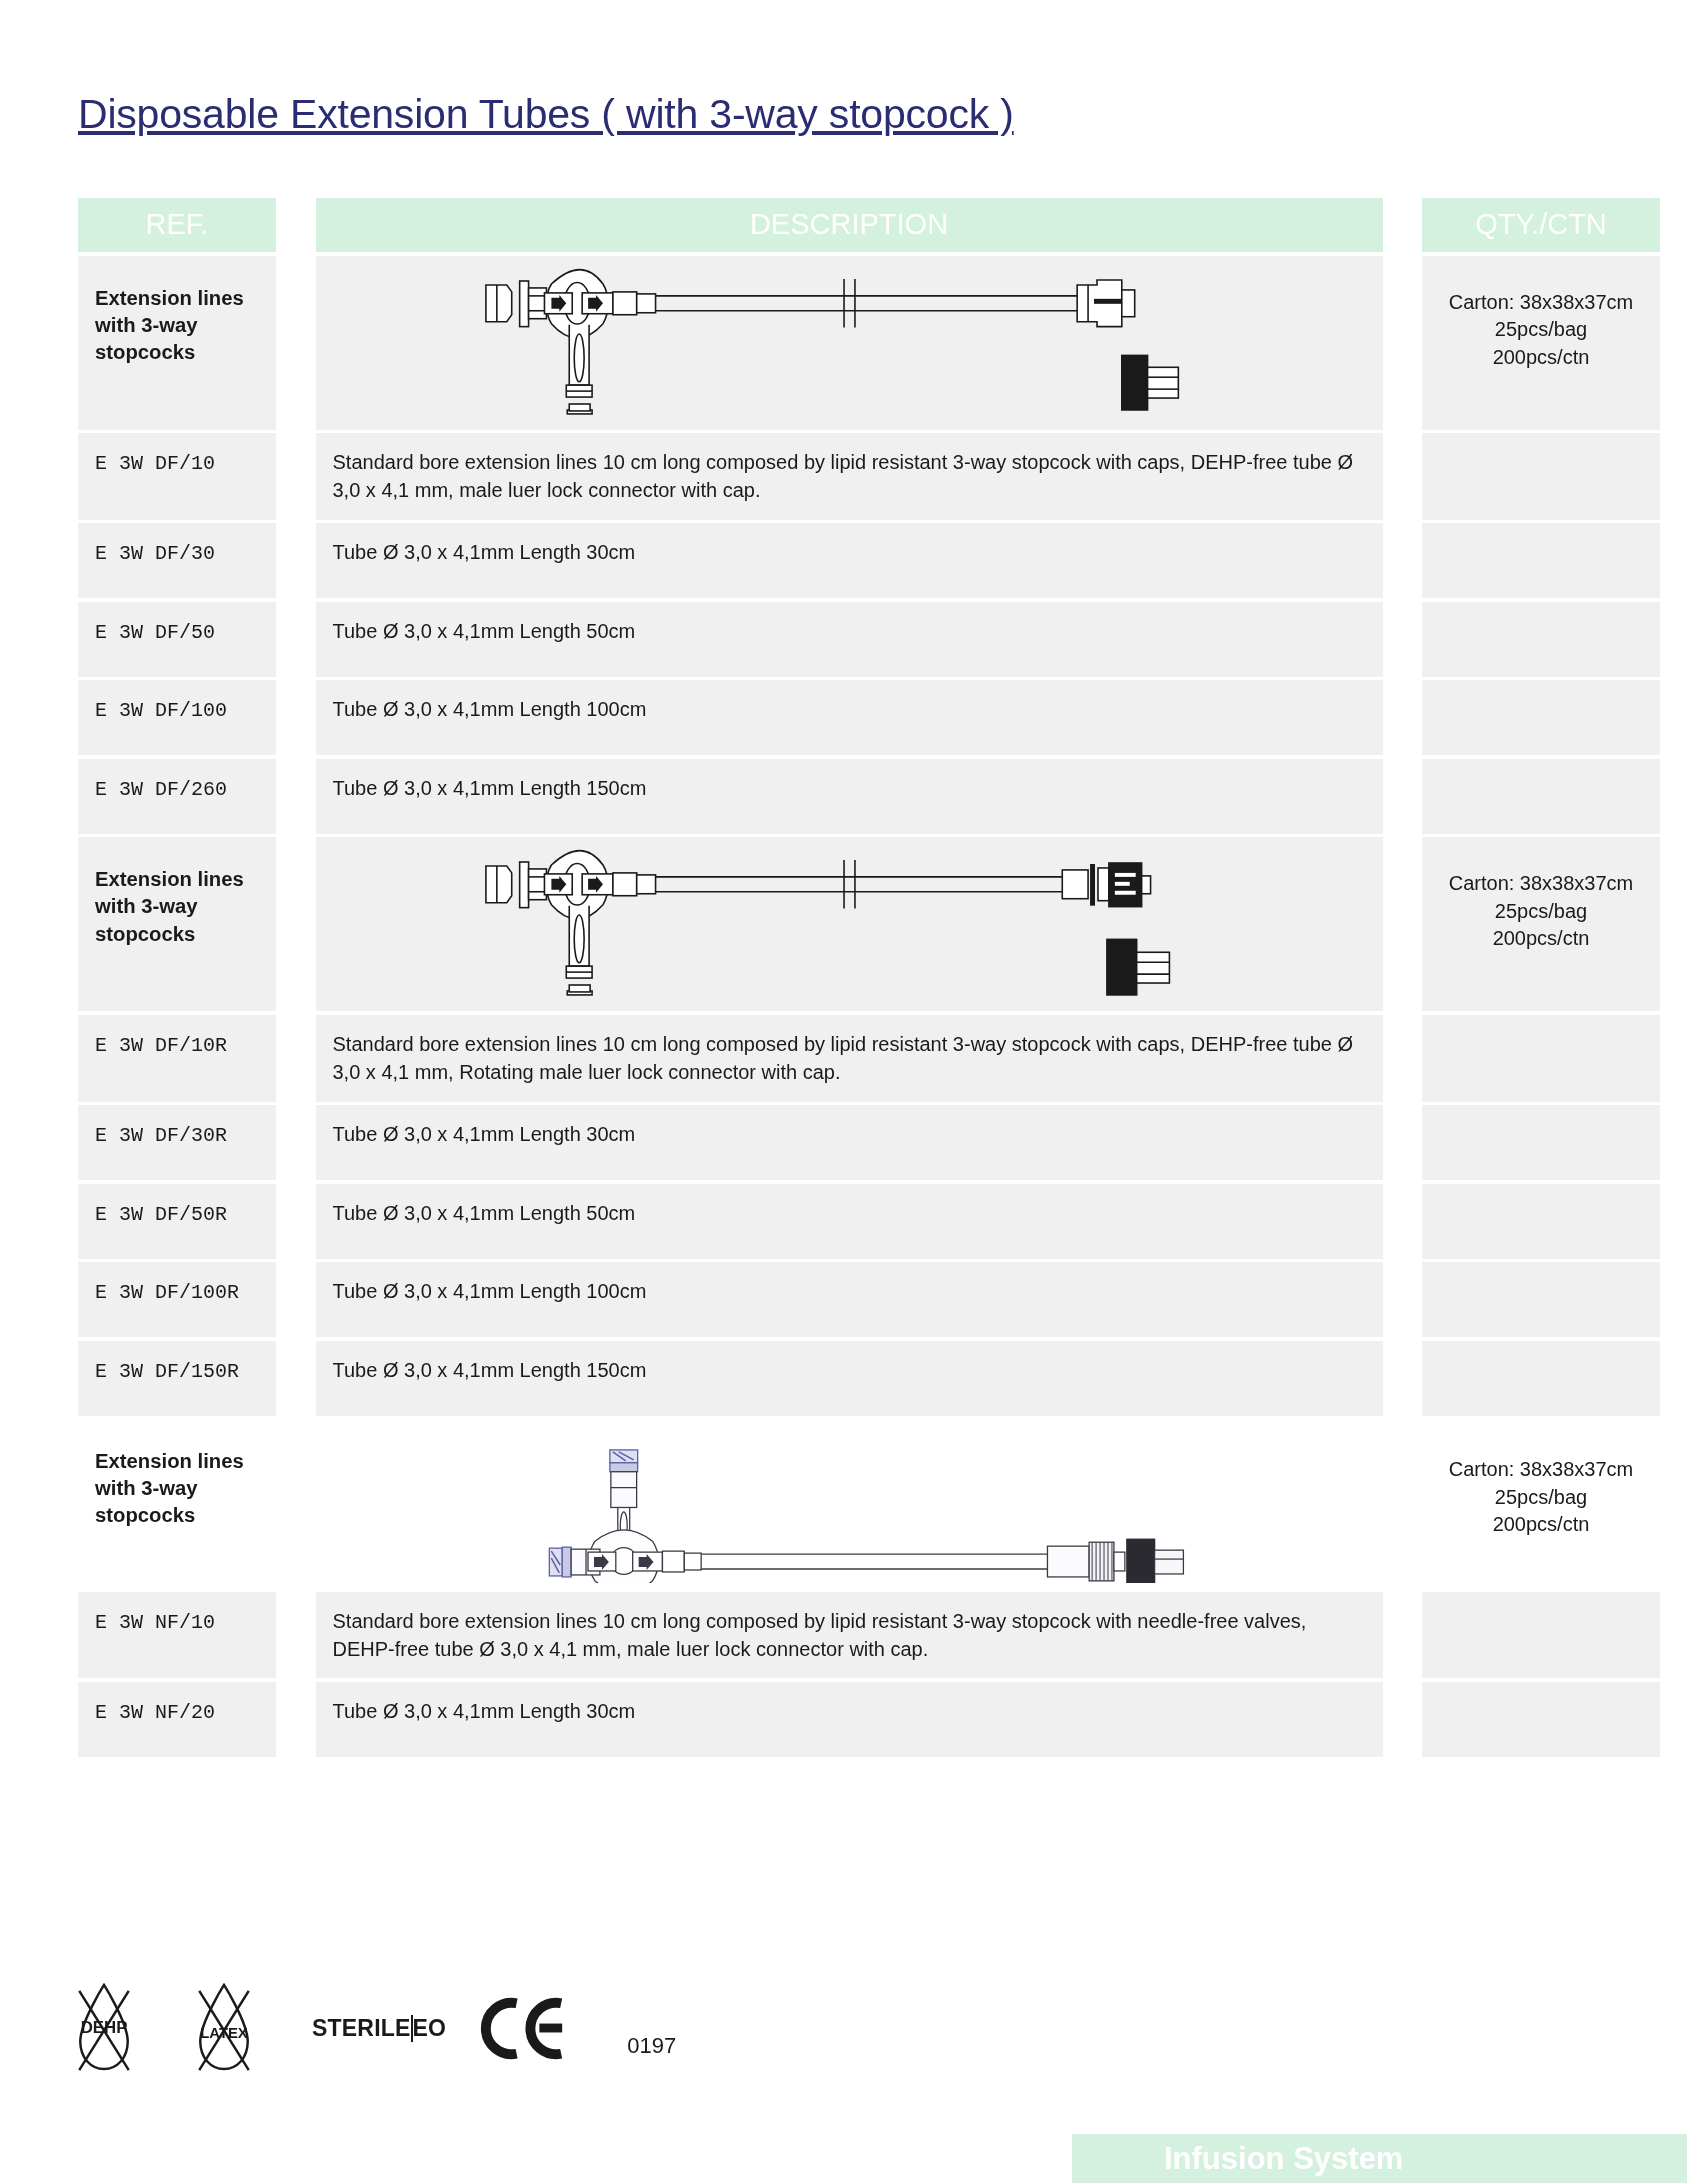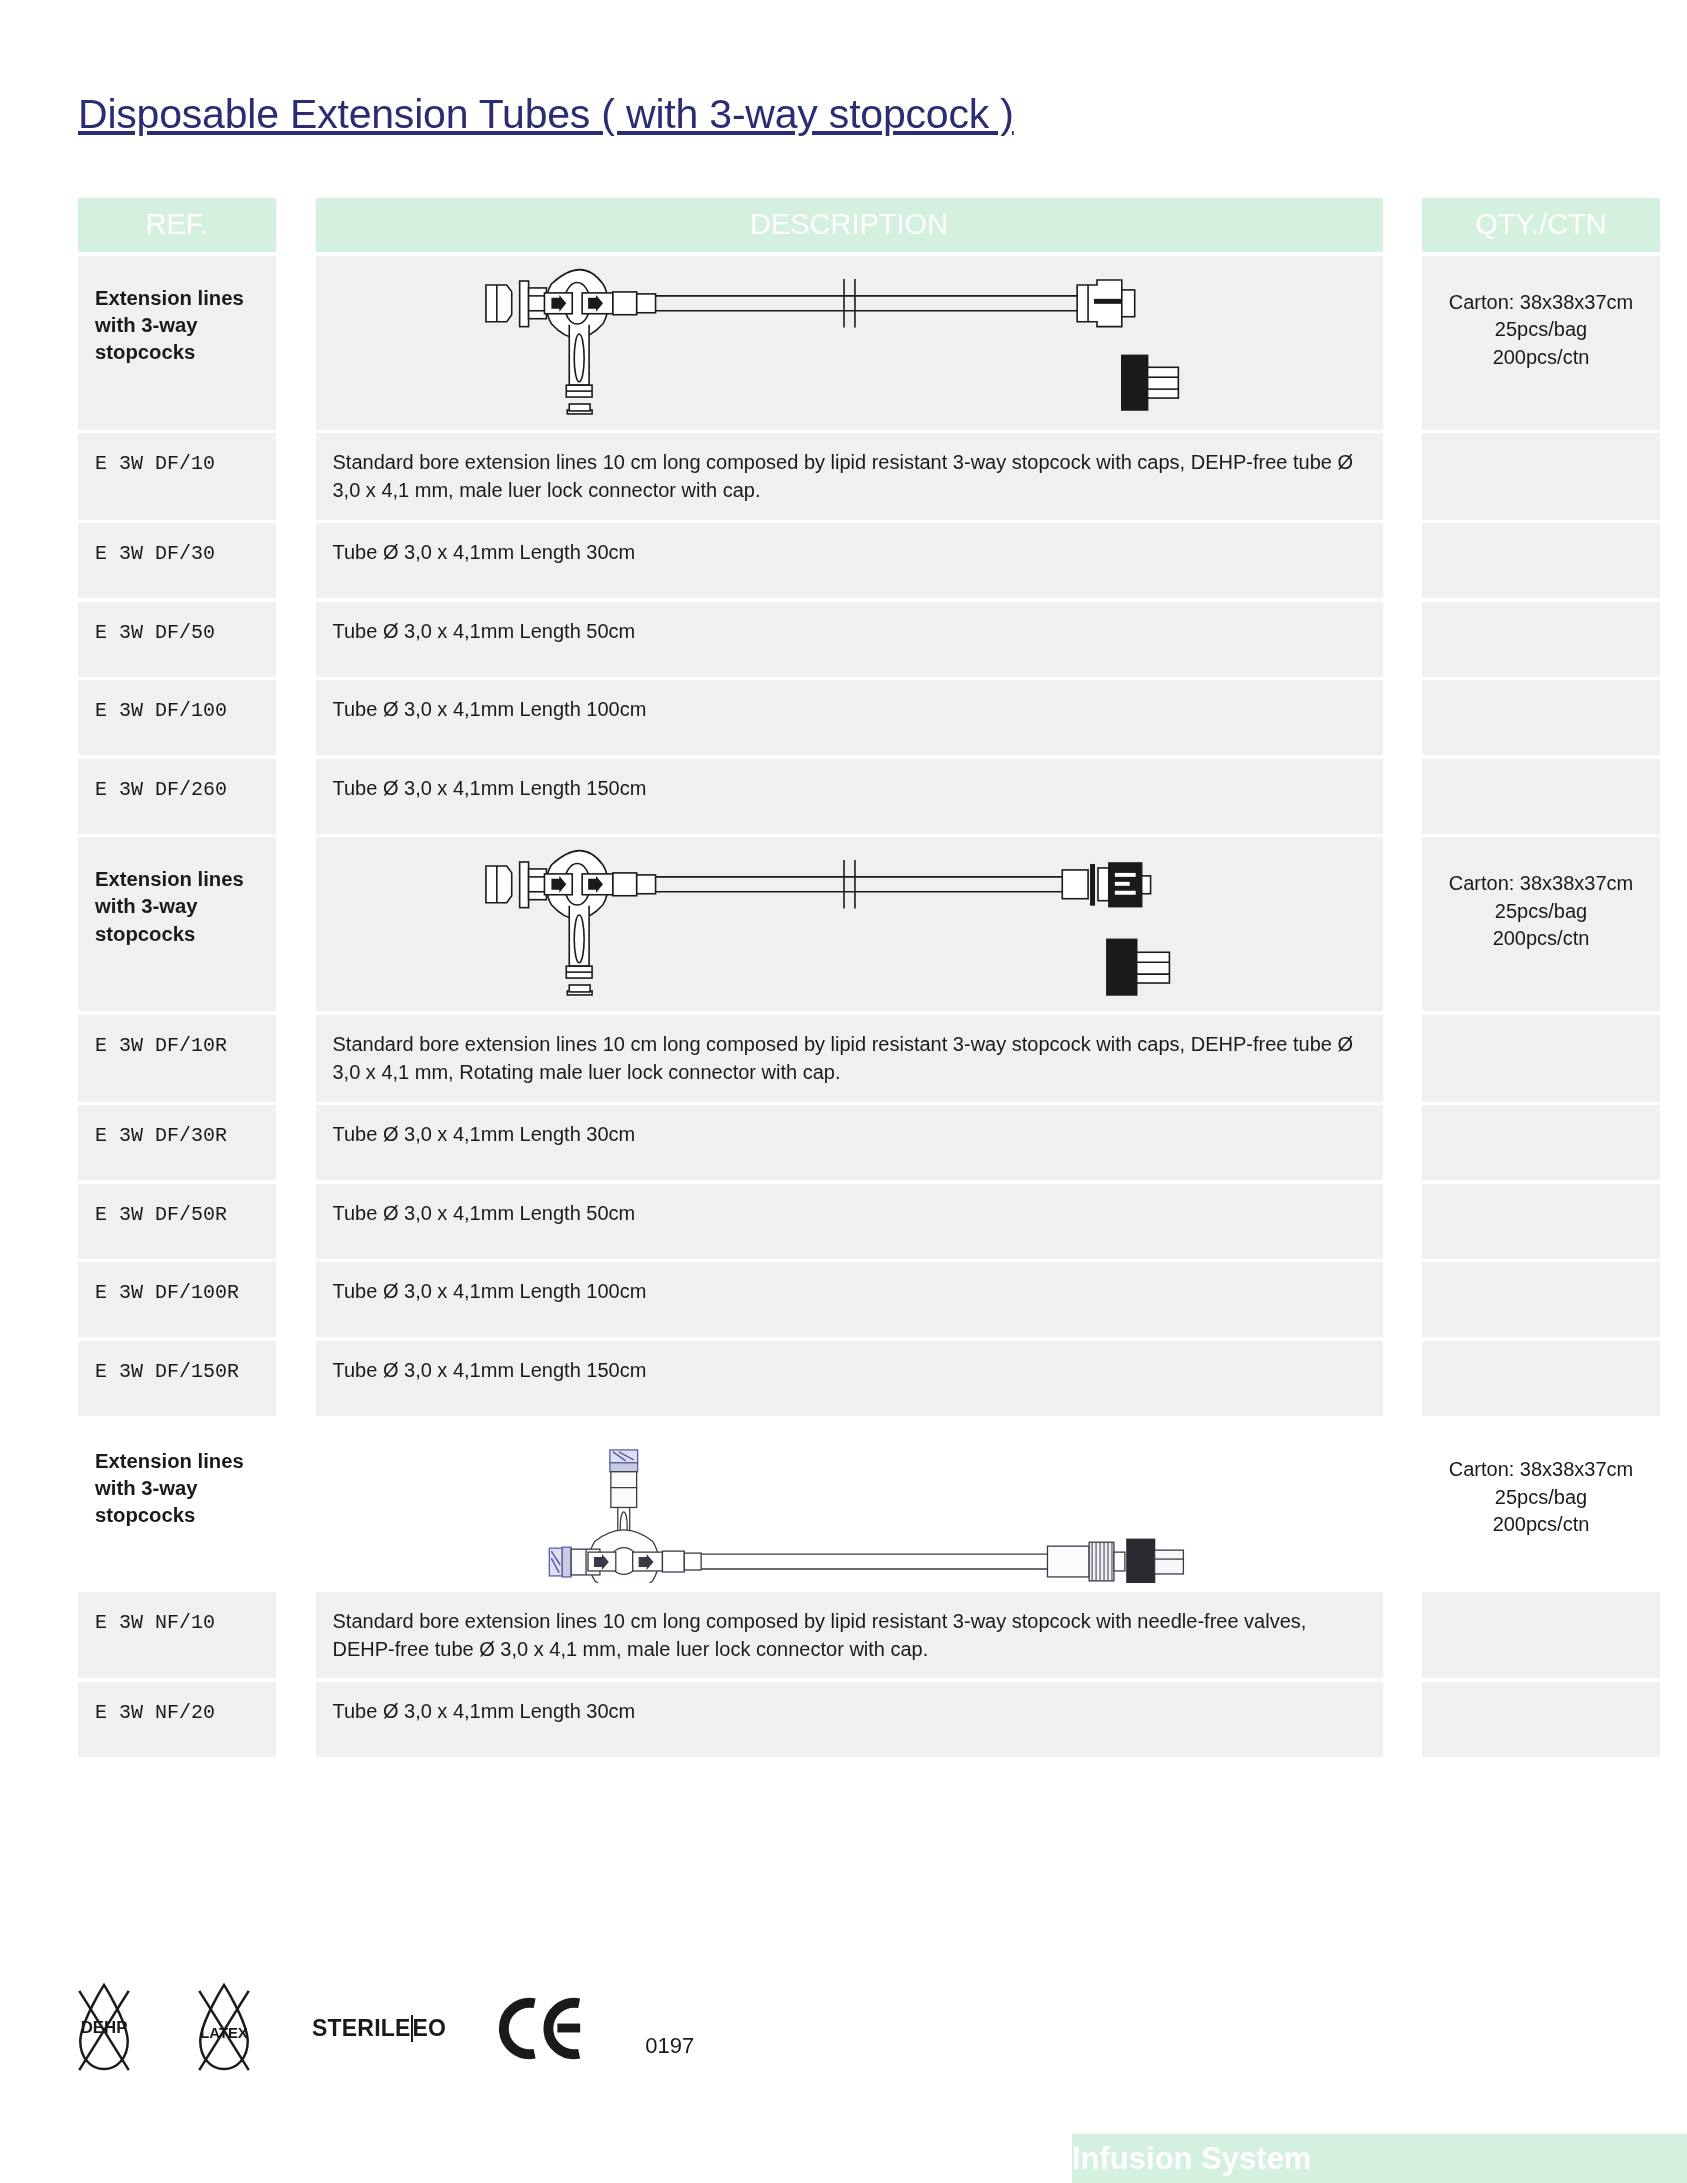--- a/index.html
+++ b/index.html
@@ -95,35 +95,36 @@
     left:72px; top:1980px;
     display:flex;
     align-items:center;
     gap:0;
   }
   .sym { position:relative; }
   .sym-drop { width:64px; height:94px; margin-right:56px; }
   .sym-sterile {
     font-size:23px; font-weight:700; letter-spacing:0.2px;
     display:flex; align-items:flex-end; gap:0;
-    margin-right:50px;
+    margin-right:32px;
     margin-top:3px;
   }
   .sterile-bar { width:2px; height:27px; background:#1a1a1a; display:inline-block; }
   .sym-ce { display:flex; align-items:flex-end; margin-top:2px;gap:47px; }
   .ce-num { font-size:22px; margin-left:3px; margin-bottom:2px; }
 
   
   .footer-banner {
     position:absolute;
     left:1072px; top:2134px;
     width:616px; height:50px;
     background:#d4f0de;
     display:flex;
     align-items:center;
+    padding-left:92px;
   }
   .footer-banner .ftxt {
     color:#ffffff;
     font-size:31px;
     font-weight:700;
   }
 </style>
 </head>
 <body>
 

